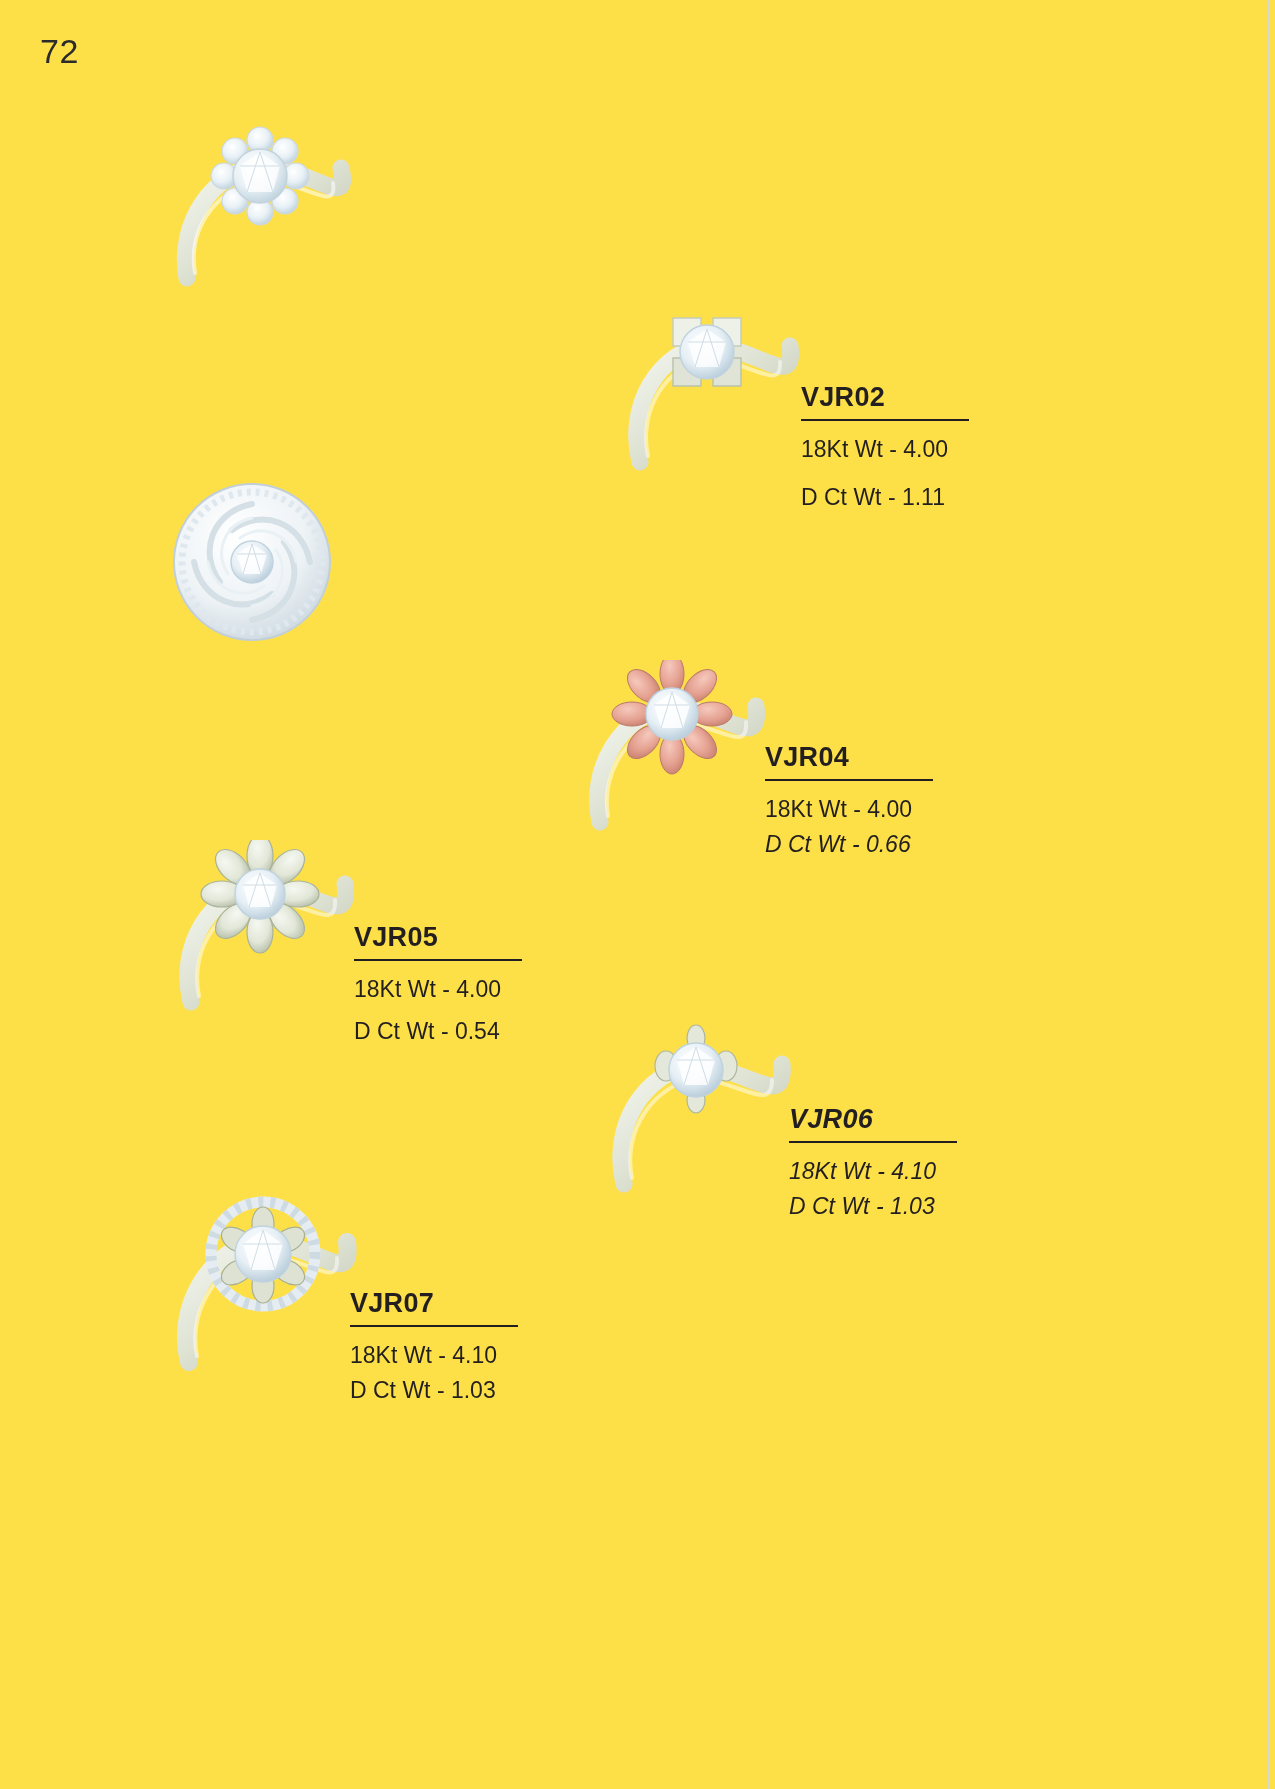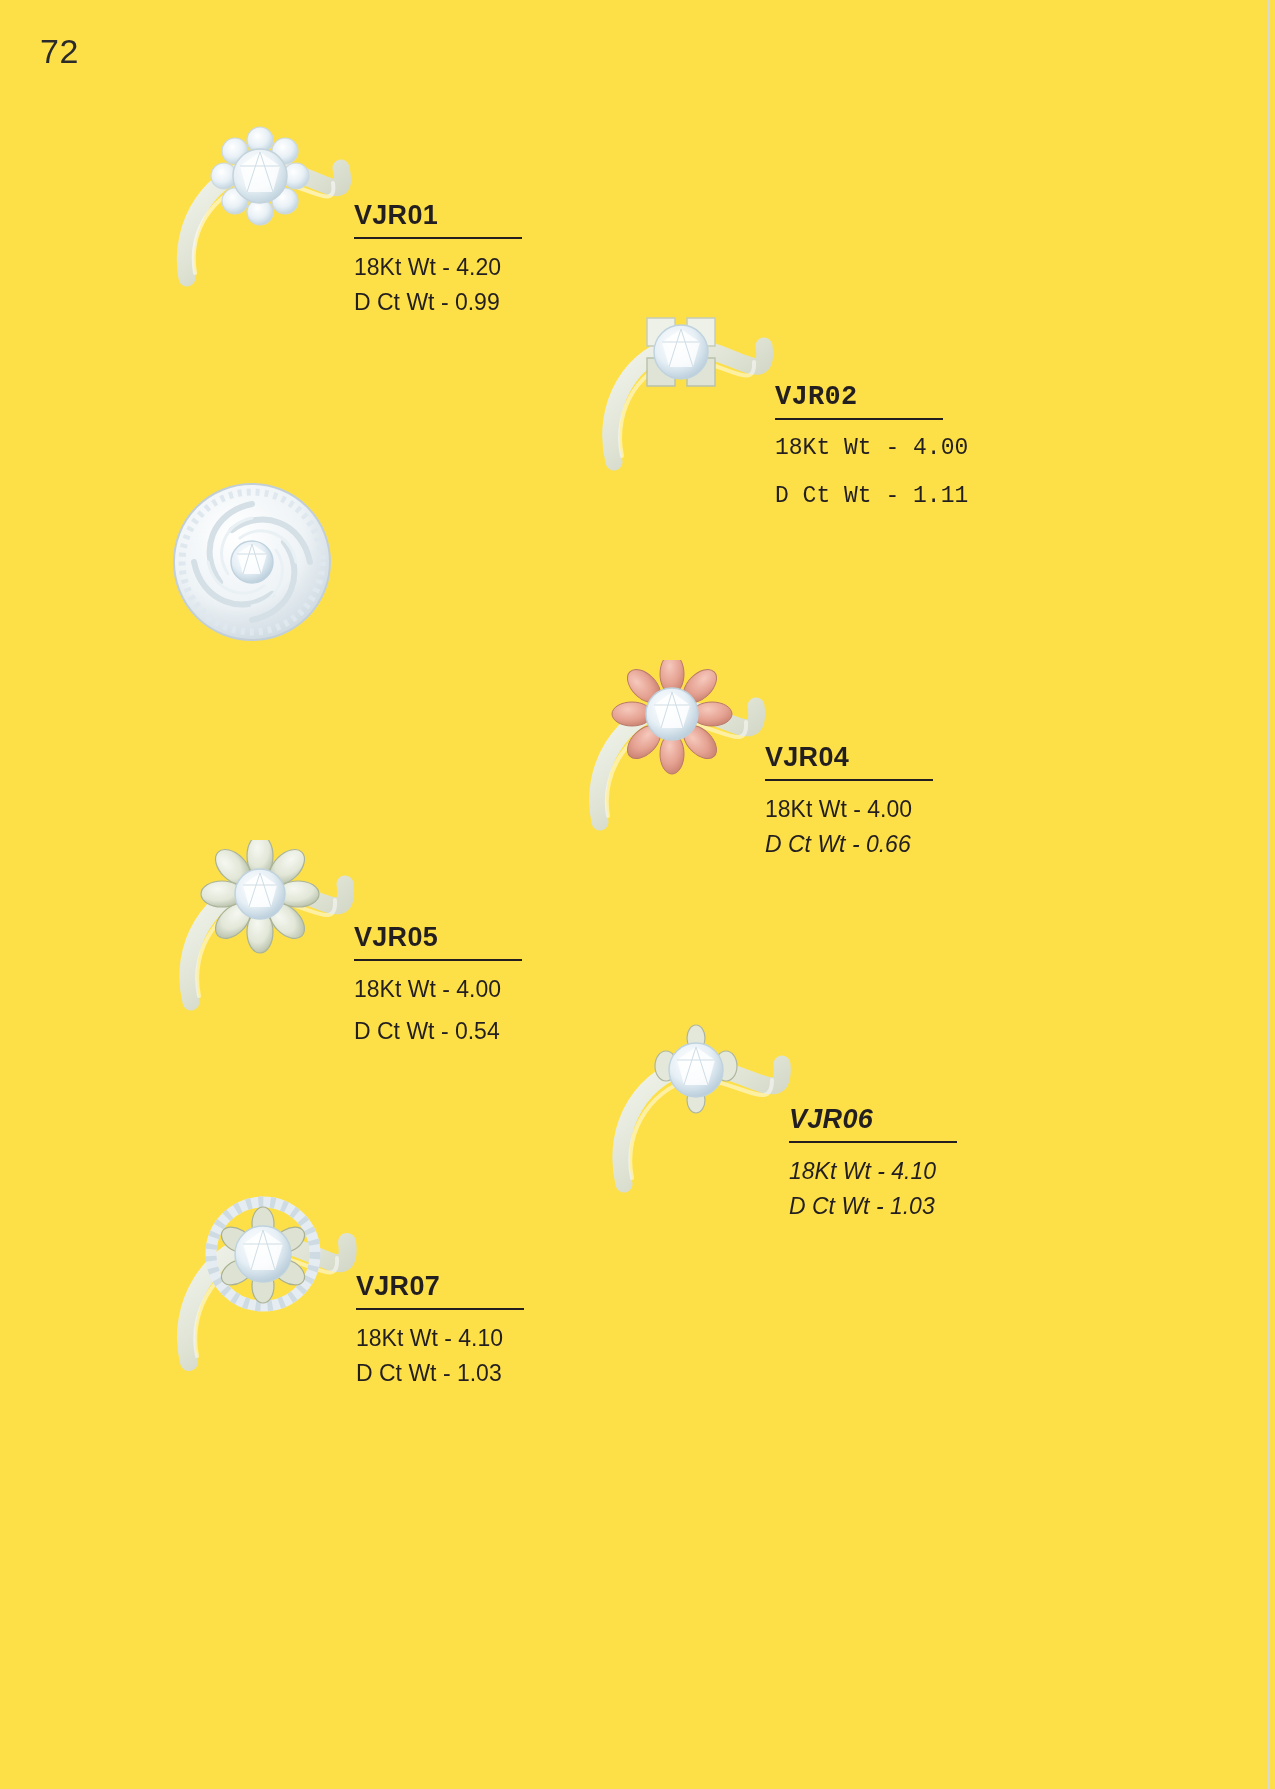--- a/index.html
+++ b/index.html
@@ -111,29 +111,23 @@
             <circle cx="-25" cy="25" r="13" fill="url(#gem1)" stroke="#cdd8de" stroke-width="1.2"></circle>
             <circle cx="-36" cy="0" r="13" fill="url(#gem1)" stroke="#cdd8de" stroke-width="1.2"></circle>
             <circle cx="-25" cy="-25" r="13" fill="url(#gem1)" stroke="#cdd8de" stroke-width="1.2"></circle>
           </g>
           <circle cx="0" cy="0" r="27" fill="url(#gem1)" stroke="#c3d2db" stroke-width="1.4"></circle>
           <path d="M-20 -10 L0 -24 L20 -10 L13 16 L-13 16 Z" fill="#ffffff" opacity="0.75"></path>
           <path d="M-20 -10 L20 -10 M0 -24 L-13 16 M0 -24 L13 16" stroke="#cfdde5" stroke-width="1"></path>
         </g>
       </svg>
     </div>
-    <div class="caption" style="left:189px; top:82px;">
-      <div class="sku">VJR01</div>
-      <div class="rule"></div>
-      <div class="spec">18Kt Wt - 4.20</div>
-      <div class="spec" style="margin-top:2px;">D Ct Wt - 0.99</div>
-    </div>
-  </div>
-
-  <div class="product" style="left:586px; top:300px; width:520px; height:200px;font-family:Liberation Mono, monospace;">
+  </div>
+
+  <div class="product" style="left:612px; top:300px; width:520px; height:200px;">
     <div class="photo">
       <svg class="ring-svg" width="200" height="175" viewBox="0 0 200 175" aria-hidden="true">
         <defs>
           <linearGradient id="band2" x1="0" y1="0" x2="1" y2="1">
             <stop offset="0%" stop-color="#f4f6ef"></stop>
             <stop offset="45%" stop-color="#dfe3d4"></stop>
             <stop offset="100%" stop-color="#b9c0ae"></stop>
           </linearGradient>
           <radialGradient id="gem2" cx="40%" cy="35%" r="70%">
             <stop offset="0%" stop-color="#ffffff"></stop>
@@ -357,21 +351,21 @@
             <ellipse cx="0" cy="32" rx="11" ry="17"></ellipse>
             <ellipse cx="-26" cy="18" rx="11" ry="17" transform="rotate(58 -26 18)"></ellipse>
             <ellipse cx="-26" cy="-14" rx="11" ry="17" transform="rotate(122 -26 -14)"></ellipse>
           </g>
           <circle cx="0" cy="0" r="28" fill="url(#gem7)" stroke="#bfd2de" stroke-width="1.4"></circle>
           <path d="M-20 -10 L0 -24 L20 -10 L12 16 L-12 16 Z" fill="#ffffff" opacity="0.8"></path>
           <path d="M-20 -10 L20 -10 M0 -24 L-12 16 M0 -24 L12 16" stroke="#cfdde5" stroke-width="1"></path>
         </g>
       </svg>
     </div>
-    <div class="caption" style="left:187px; top:75px;margin-left:6px;">
+    <div class="caption" style="left:187px; top:92px;">
       <div class="sku">VJR07</div>
       <div class="rule"></div>
       <div class="spec">18Kt Wt - 4.10</div>
       <div class="spec" style="margin-top:2px;">D Ct Wt - 1.03</div>
     </div>
   </div>
 
 </div>
 
 </body></html>

